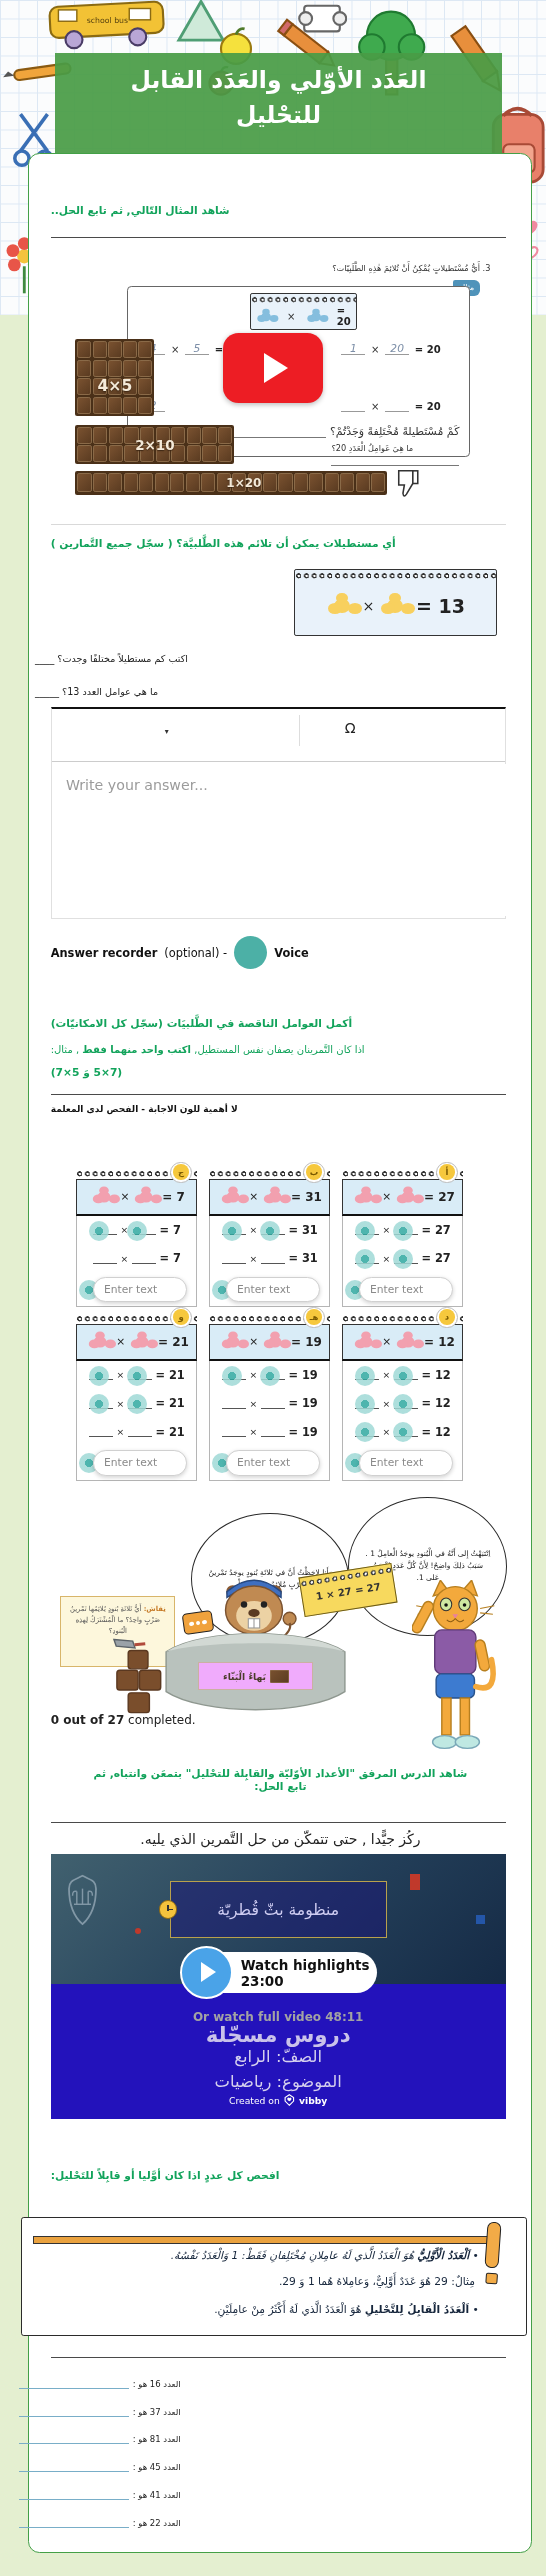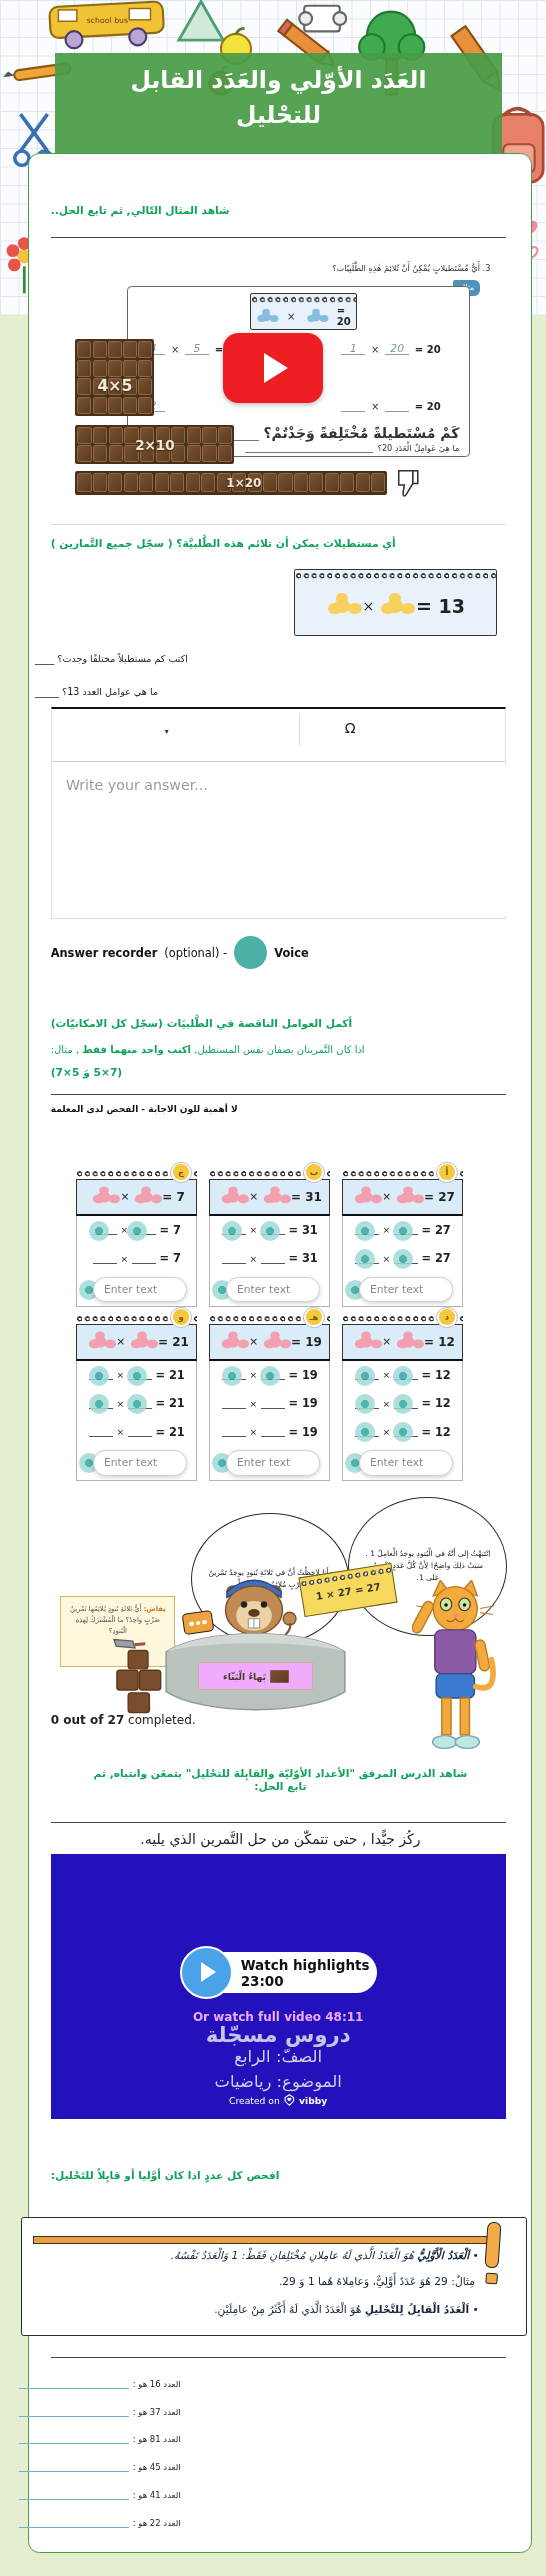--- a/index.html
+++ b/index.html
@@ -140,21 +140,21 @@
     background:rgba(25,20,120,.5);display:flex;align-items:center;justify-content:center;
     color:#cfcdf2;font-size:15.6px;}
   #vclock{position:absolute;left:108px;top:46px;width:18.5px;height:18.5px;border-radius:50%;background:#f5c33d;border:1.4px solid #8e6a14;}
   #vclock::before{content:"";position:absolute;left:7.8px;top:3.6px;width:1.4px;height:6.4px;background:#333;}
   #vclock::after{content:"";position:absolute;left:7.8px;top:7.8px;width:5.7px;height:1.4px;background:#333;}
   #vpill{position:absolute;left:130px;top:98px;width:196px;height:41px;background:#fff;border:none;border-radius:21.3px;
     font-size:13.5px;font-weight:bold;color:#111;padding-left:60px;text-align:left;cursor:pointer;}
   #vcircle{position:absolute;left:129px;top:92px;width:53px;height:53px;border-radius:50%;background:#4aa3e8;border:2.1px solid #fff;cursor:pointer;}
   #vcircle .tri{position:absolute;left:19px;top:14.2px;width:0;height:0;border-left:15.6px solid #fff;
     border-top:10px solid transparent;border-bottom:10px solid transparent;}
-  #vfull{position:absolute;left:0;top:155px;width:455px;text-align:center;color:#f0abfc;font-size:12px;font-weight:bold;cursor:pointer;background:none;border:none;}
+  #vfull{position:absolute;left:0;top:155px;width:455px;text-align:center;color:#a3a3a3;font-size:12px;font-weight:bold;cursor:pointer;background:none;border:none;}
   #vbig{position:absolute;left:0;top:168px;width:455px;text-align:center;color:#c9c2ea;font-size:21.3px;font-weight:bold;}
   .vline{position:absolute;left:0;width:455px;text-align:center;color:#d5d0ee;font-size:16.4px;}
   #vcredit{position:absolute;left:0;top:240px;width:455px;text-align:center;color:#fff;font-size:9.2px;}
   .confetti{position:absolute;}
 
   
   #defbox{left:-8.5px;top:2063px;width:506px;height:119px;background:#fff;border:1.4px solid #2b2b2b;border-radius:2.8px;}
   #defbar{position:absolute;left:10.7px;top:18px;width:466px;height:7.8px;background:#eaa23f;border:0.7px solid #333;}
   #defexcl{position:absolute;left:464px;top:4.3px;width:14.2px;height:46px;background:#f2ab47;border:1.4px solid #222;border-radius:6.4px;transform:rotate(4deg);}
   #defexcl::after{content:"";position:absolute;left:1.4px;top:50px;width:9.2px;height:9.2px;background:#f2ab47;border:1.4px solid #222;border-radius:2.1px;}
@@ -288,25 +288,25 @@
         <div class="abs" style="left:12.8px;top:112px;display:flex;gap:5.7px;align-items:flex-end;">
           <span class="handbl">2</span>
         </div>
         <div class="abs" style="left:213px;top:112px;display:flex;gap:5.7px;align-items:flex-end;">
           <span class="handbl"></span>
           <span class="eqsm">×</span>
           <span class="handbl"></span>
           <span class="eqres">= 20</span>
         </div>
 
-        <div class="abs rtl nowrap" style="right:10px;top:138px;font-size:14px;color:#333;display:flex;align-items:flex-end;gap:4.3px;font-weight:bold;">
+        <div class="abs rtl nowrap" style="right:10px;top:138px;font-size:11px;color:#333;display:flex;align-items:flex-end;gap:4.3px;">
           <span>كَمْ مُسْتَطيلةً مُخْتَلِفةً وَجَدْتُمْ؟</span>
           <span class="qsline" style="width:100px;"></span>
         </div>
-        <div class="abs rtl nowrap" style="right:10px;top:156px;font-size:8.2px;color:#333;display:flex;align-items:flex-end;gap:4.3px;">
+        <div class="abs rtl nowrap" style="right:10px;top:156px;font-size:8.2px;color:#333;display:flex;align-items:flex-end;gap:4.3px;flex-direction:column;">
           <span>ما هِيَ عَوامِلُ الْعَدَدِ 20؟</span>
           <span class="qsline" style="width:128px;"></span>
         </div>
       </div>
 
       <div class="choc" style="left:46px;top:83px;width:79px;height:77px;grid-template-columns:repeat(5,1fr);grid-template-rows:repeat(4,1fr);">
         <div class="cl"></div>
           <div class="cl"></div>
           <div class="cl"></div>
           <div class="cl"></div>
@@ -759,20 +759,39 @@
     </div>
 
     <div id="h4wrap" class="abs rtl">
       <div class="gh">شاهد الدرس المرفق "الأعداد الأوّليّة والقابِلة للتحْليل" بتمعَن وانتباه, ثم</div>
       <div class="gh">تابع الحل:</div>
     </div>
     <div class="abs hrln" style="left:21.3px;top:1668px;width:455px;"></div>
     <div id="vnote" class="abs rtl">ركُز جيًّدا , حتى تتمكّن من حل التَّمرين الذي يليه.</div>
 
     <div id="video" class="abs">
+      <div id="vtop">
+        <svg class="abs" style="left:15.6px;top:18.5px;" width="33" height="54" viewBox="0 0 46 76">
+          <path d="M23,4 C34,10 42,10 42,22 C42,48 34,62 23,72 C12,62 4,48 4,22 C4,10 12,10 23,4 Z" fill="none" stroke="#93a7b5" stroke-width="2.5" opacity=".8"></path>
+          <g stroke="#93a7b5" stroke-width="2" opacity=".8">
+            <line x1="23" y1="22" x2="23" y2="44"></line>
+              <line x1="15" y1="26" x2="15" y2="44"></line>
+              <line x1="31" y1="26" x2="31" y2="44"></line>
+            <path d="M11,44 h24"></path>
+              <path d="M15,26 q-6,-2 -6,6" fill="none"></path>
+              <path d="M31,26 q6,-2 6,6" fill="none"></path>
+          </g>
+        </svg>
+        <div id="vframe" class="rtl">منظومة بثّ قُطريّة</div>
+        <span id="vclock" class="abs"></span>
+        <span class="confetti" style="left:359px;top:20px;width:10px;height:15.6px;background:#c0392b;"></span>
+        <span class="confetti" style="left:425px;top:61px;width:9.2px;height:9.2px;background:#2456a8;"></span>
+        <span class="confetti" style="left:84px;top:74px;width:6.4px;height:6.4px;border-radius:50%;background:#c0392b;"></span>
+
+      </div>
       <button id="vpill">Watch highlights 23:00</button>
       <button id="vcircle">
           <span class="tri"></span>
         </button>
       <button id="vfull">Or watch full video 48:11</button>
       <div id="vbig" class="rtl">دروس مسجّلة</div>
       <div class="vline rtl" style="top:218px;">الموضوع: رياضيات</div>
       <div class="vline rtl" style="top:193px;">الصفّ:   الرابع</div>
       <div id="vcredit">
         <span>Created on</span>

